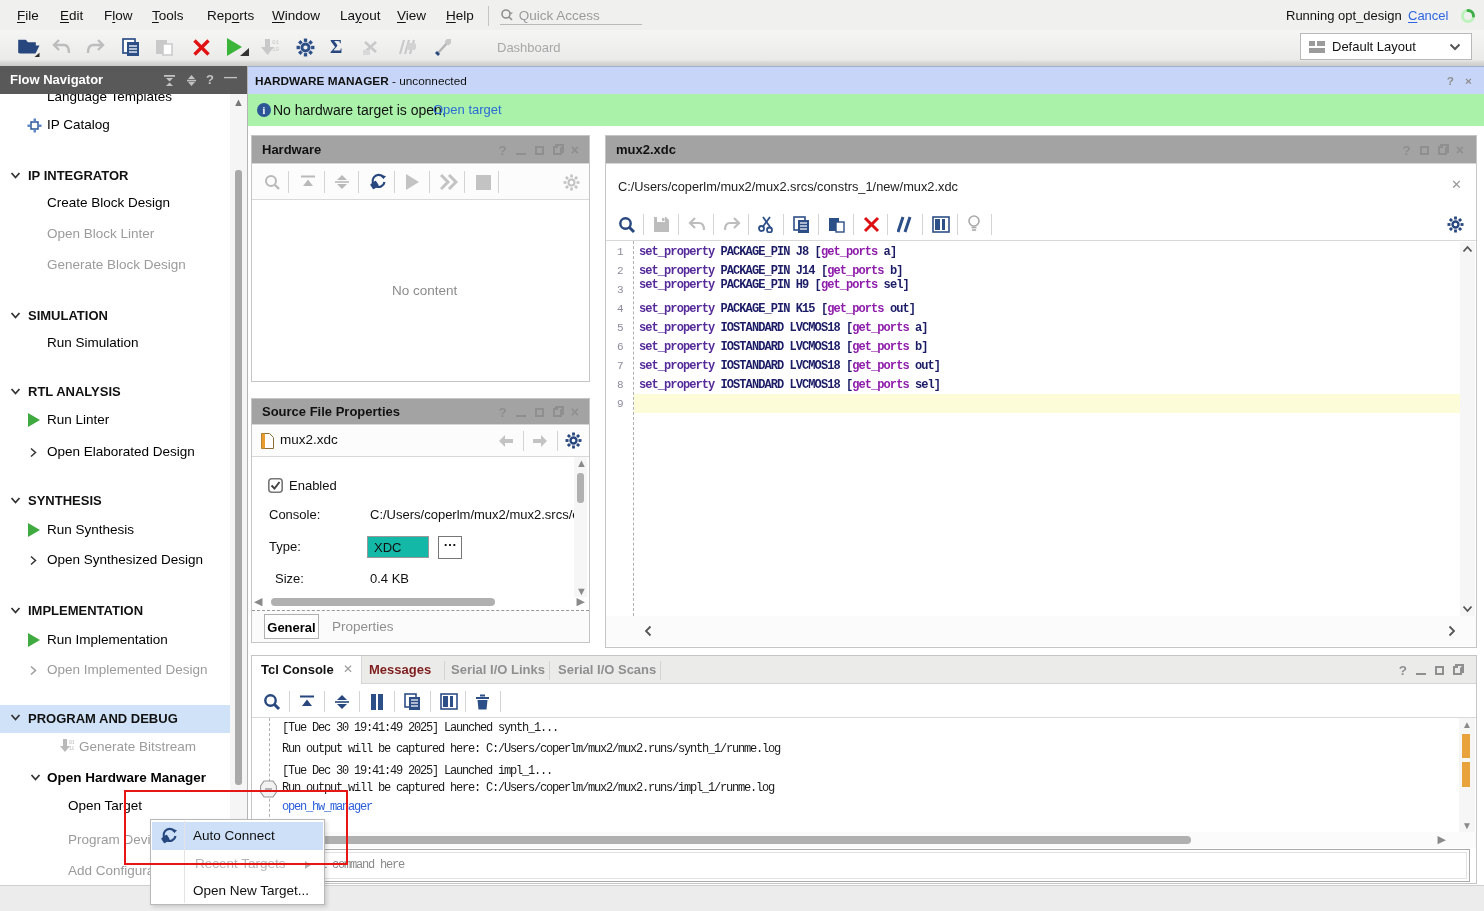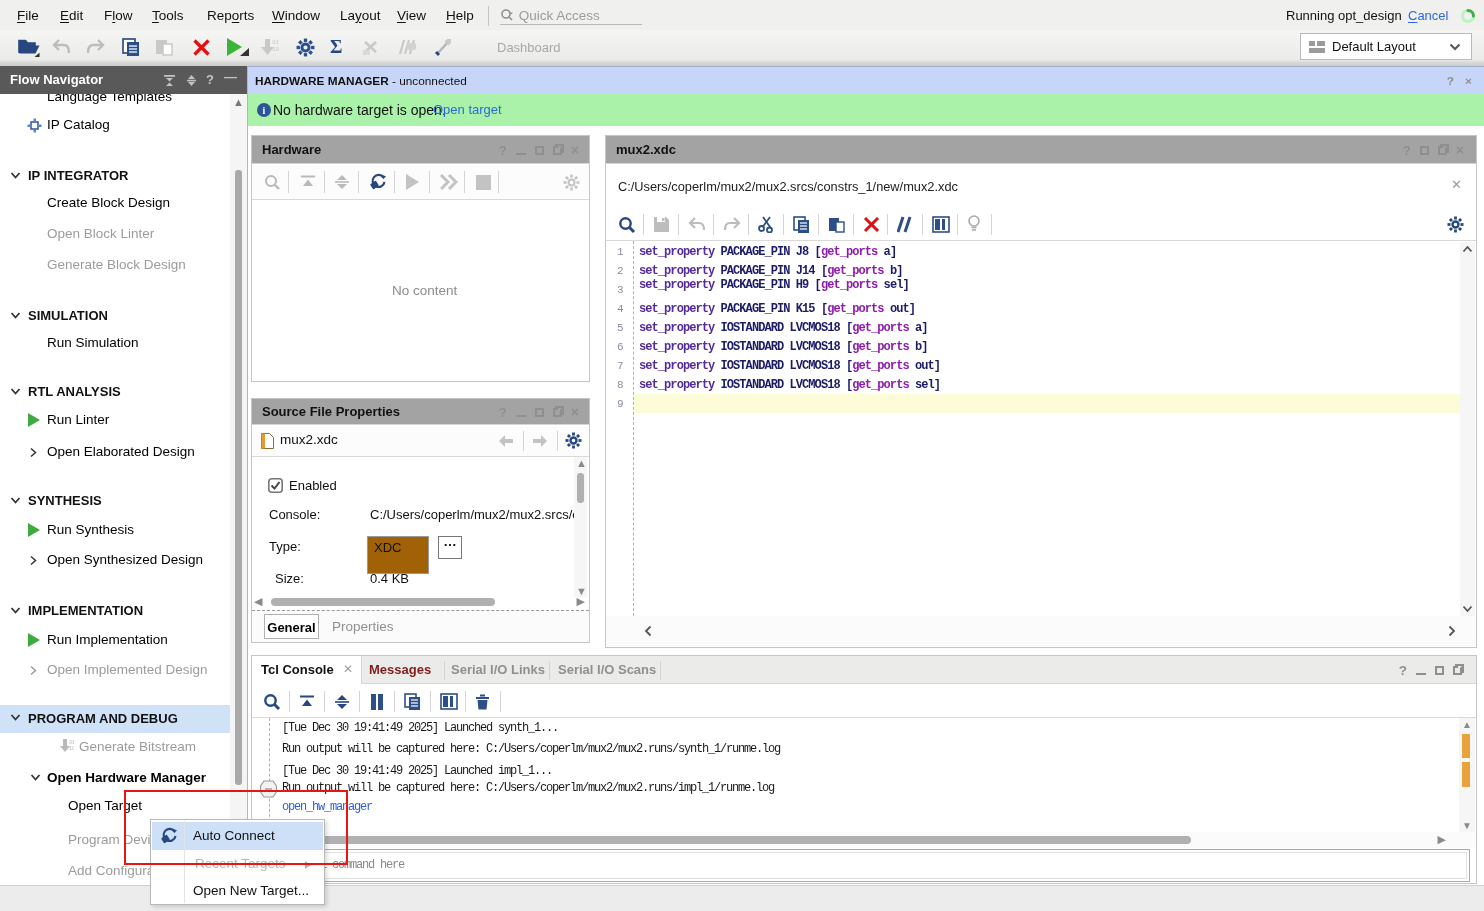--- a/index.html
+++ b/index.html
@@ -435,21 +435,21 @@
   </div>
   <div style="position:absolute;left:0;top:58px;right:0;height:140px;background:#fff;font-size:13px;color:#111;">
     <svg style="position:absolute;left:16px;top:21px" width="15" height="15" viewBox="0 0 15 15">
         <rect x="0.8" y="0.8" width="13.4" height="13.4" rx="3" fill="#fff" stroke="#777" stroke-width="1.6"></rect>
         <path d="M3.5 7.5 L6.5 10.5 L11.5 4" fill="none" stroke="#444" stroke-width="2"></path>
       </svg>
     <span style="position:absolute;left:37px;top:21px;">Enabled</span>
     <span style="position:absolute;left:17px;top:50px;">Console:</span>
     <span style="position:absolute;left:118px;top:50px;white-space:nowrap;overflow:hidden;display:inline-block;width:210px;">C:/Users/coperlm/mux2/mux2.srcs/co</span>
     <span style="position:absolute;left:17px;top:82px;">Type:</span>
-    <div style="position:absolute;left:115px;top:79px;width:62px;height:38px;background:#a16207;border:1px solid #999;">
+    <div style="position:absolute;left:115px;top:79px;width:62px;height:22px;background:#14b8a6;border:1px solid #999;">
         <span style="position:absolute;left:6px;top:3px;">XDC</span>
       </div>
     <div style="position:absolute;left:186px;top:79px;width:24px;height:23px;background:#fff;border:1px solid #777;text-align:center;line-height:16px;font-weight:bold;">⋯</div>
     <span style="position:absolute;left:17px;top:114px;margin-left:6px;">Size:</span>
     <span style="position:absolute;left:118px;top:114px;">0.4 KB</span>
     <div style="position:absolute;right:2px;top:0px;width:13px;height:140px;background:#f6f6f6;">
       <div class="sbarrow" style="top:0px;left:2px;">▲</div>
       <div style="position:absolute;left:3px;top:16px;width:7px;height:30px;background:#b0b0b0;border-radius:3px;"></div>
       <div class="sbarrow" style="bottom:0px;left:2px;">▼</div>
     </div>

